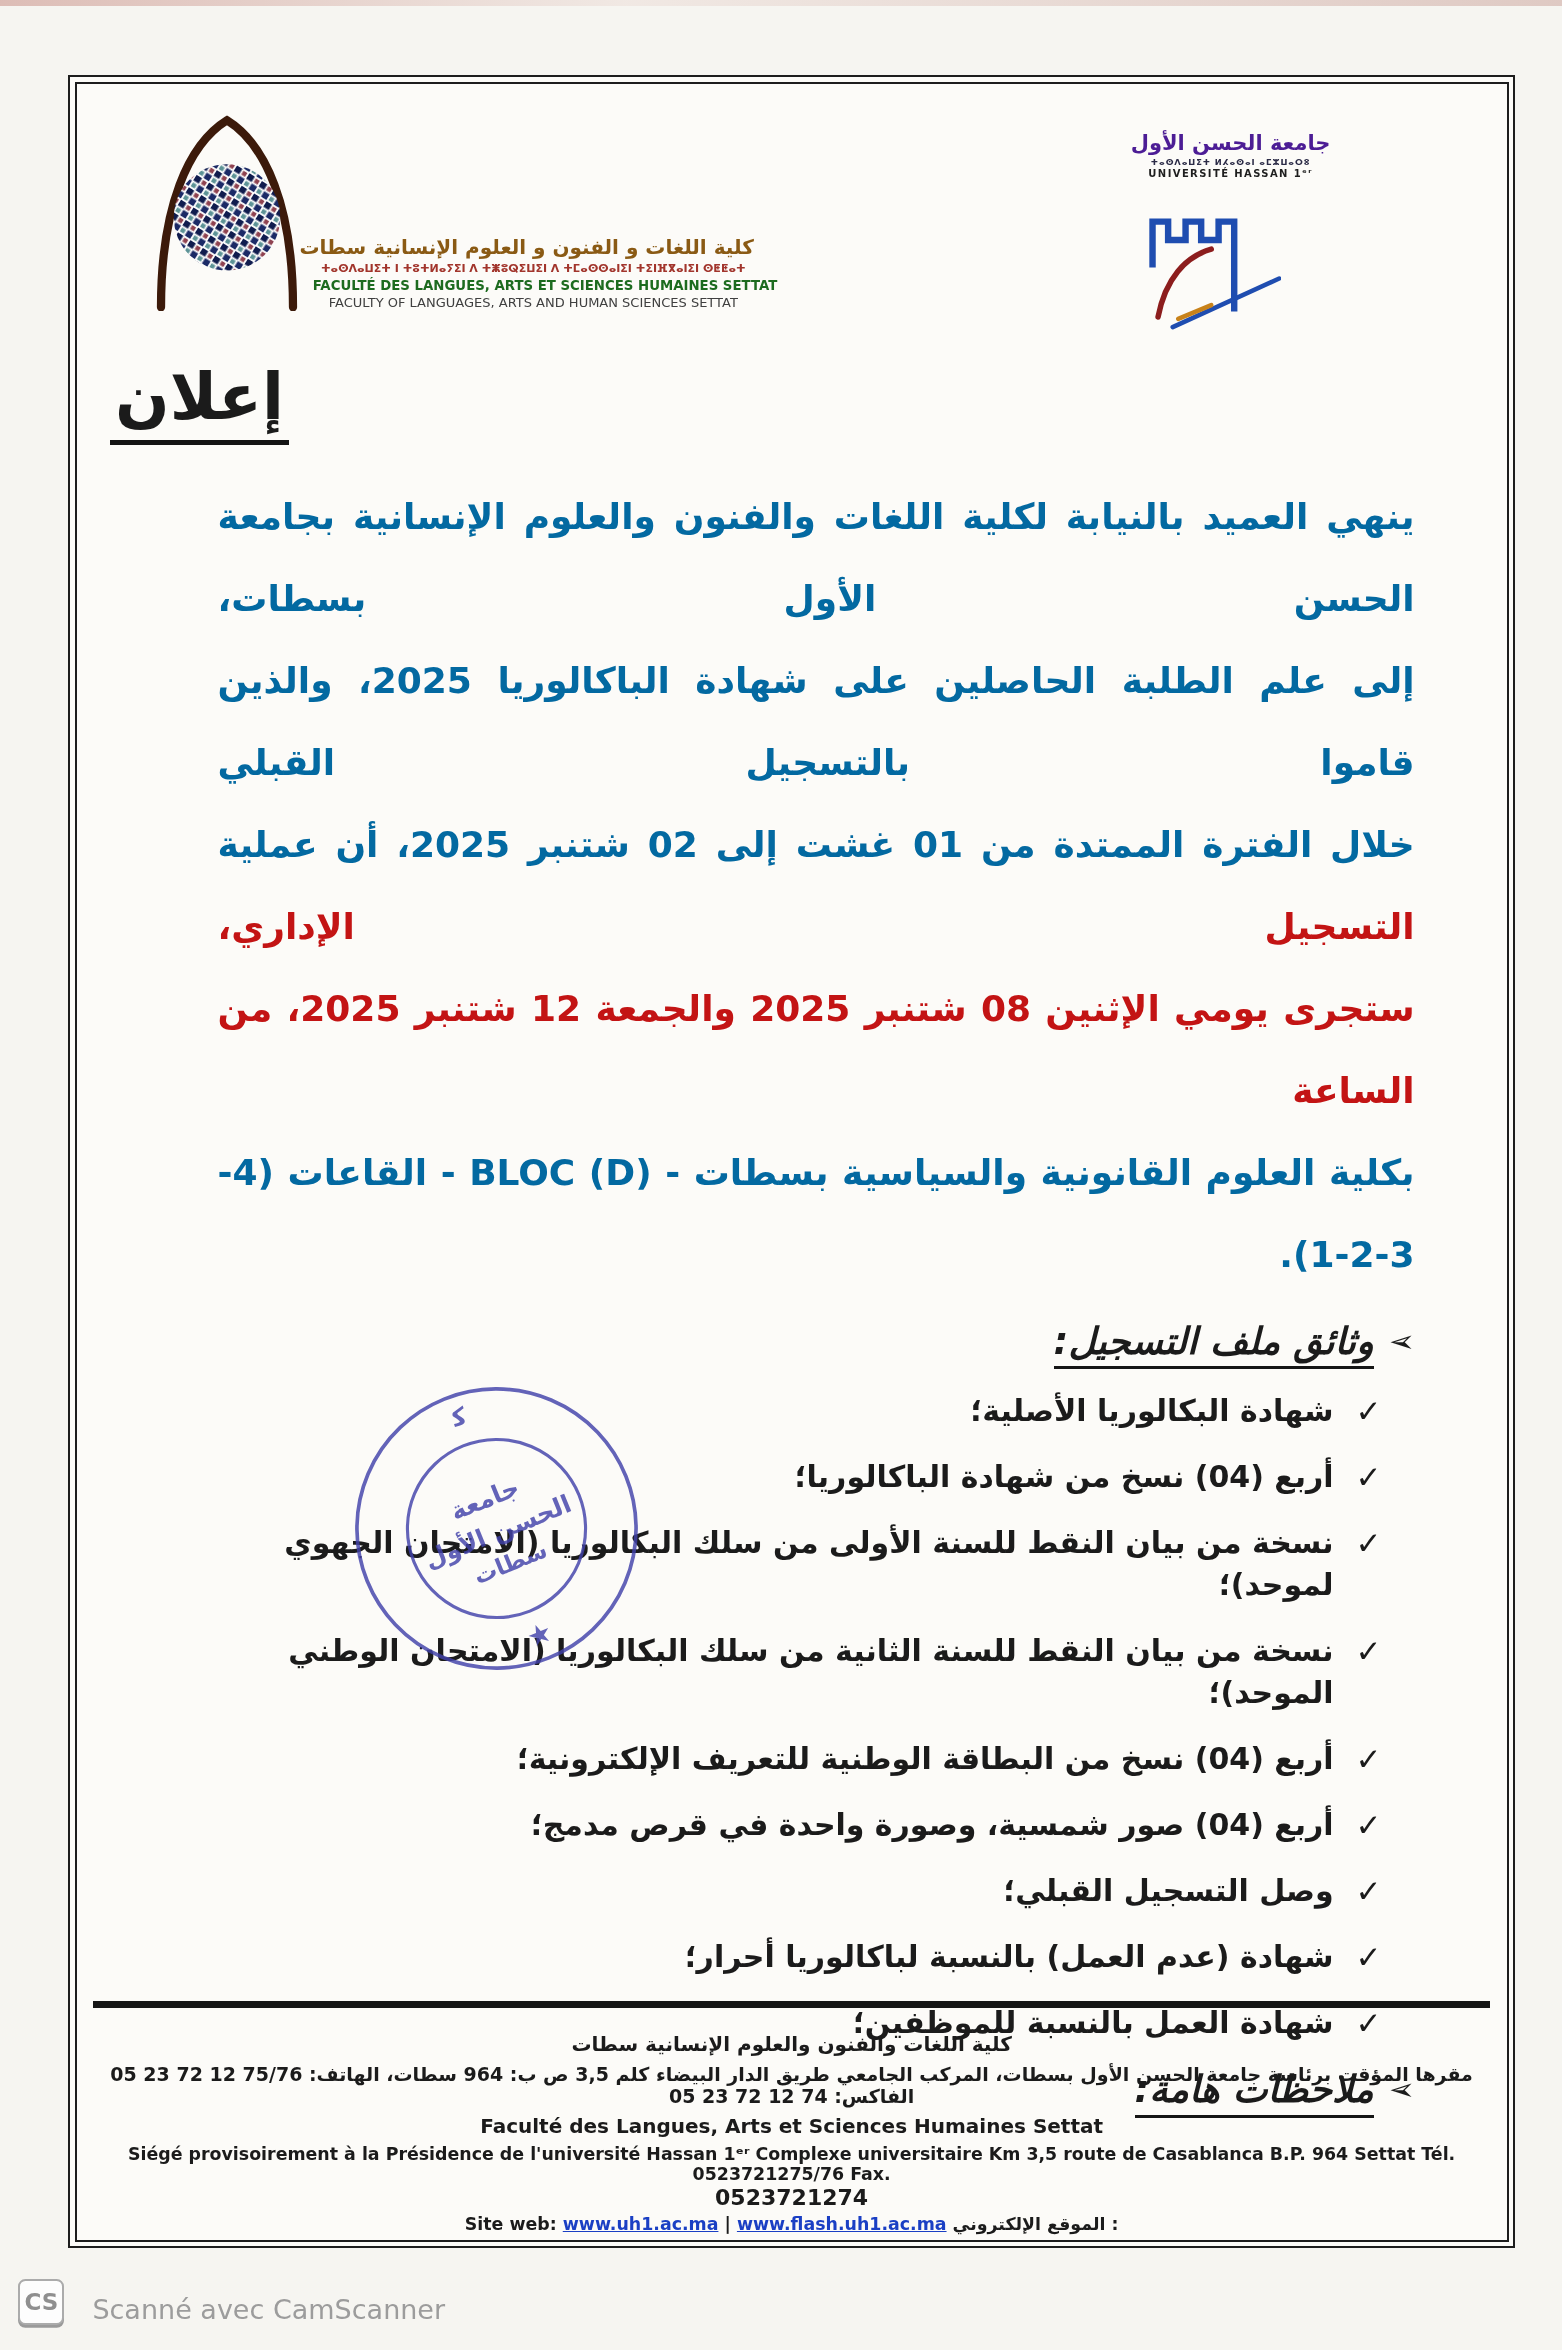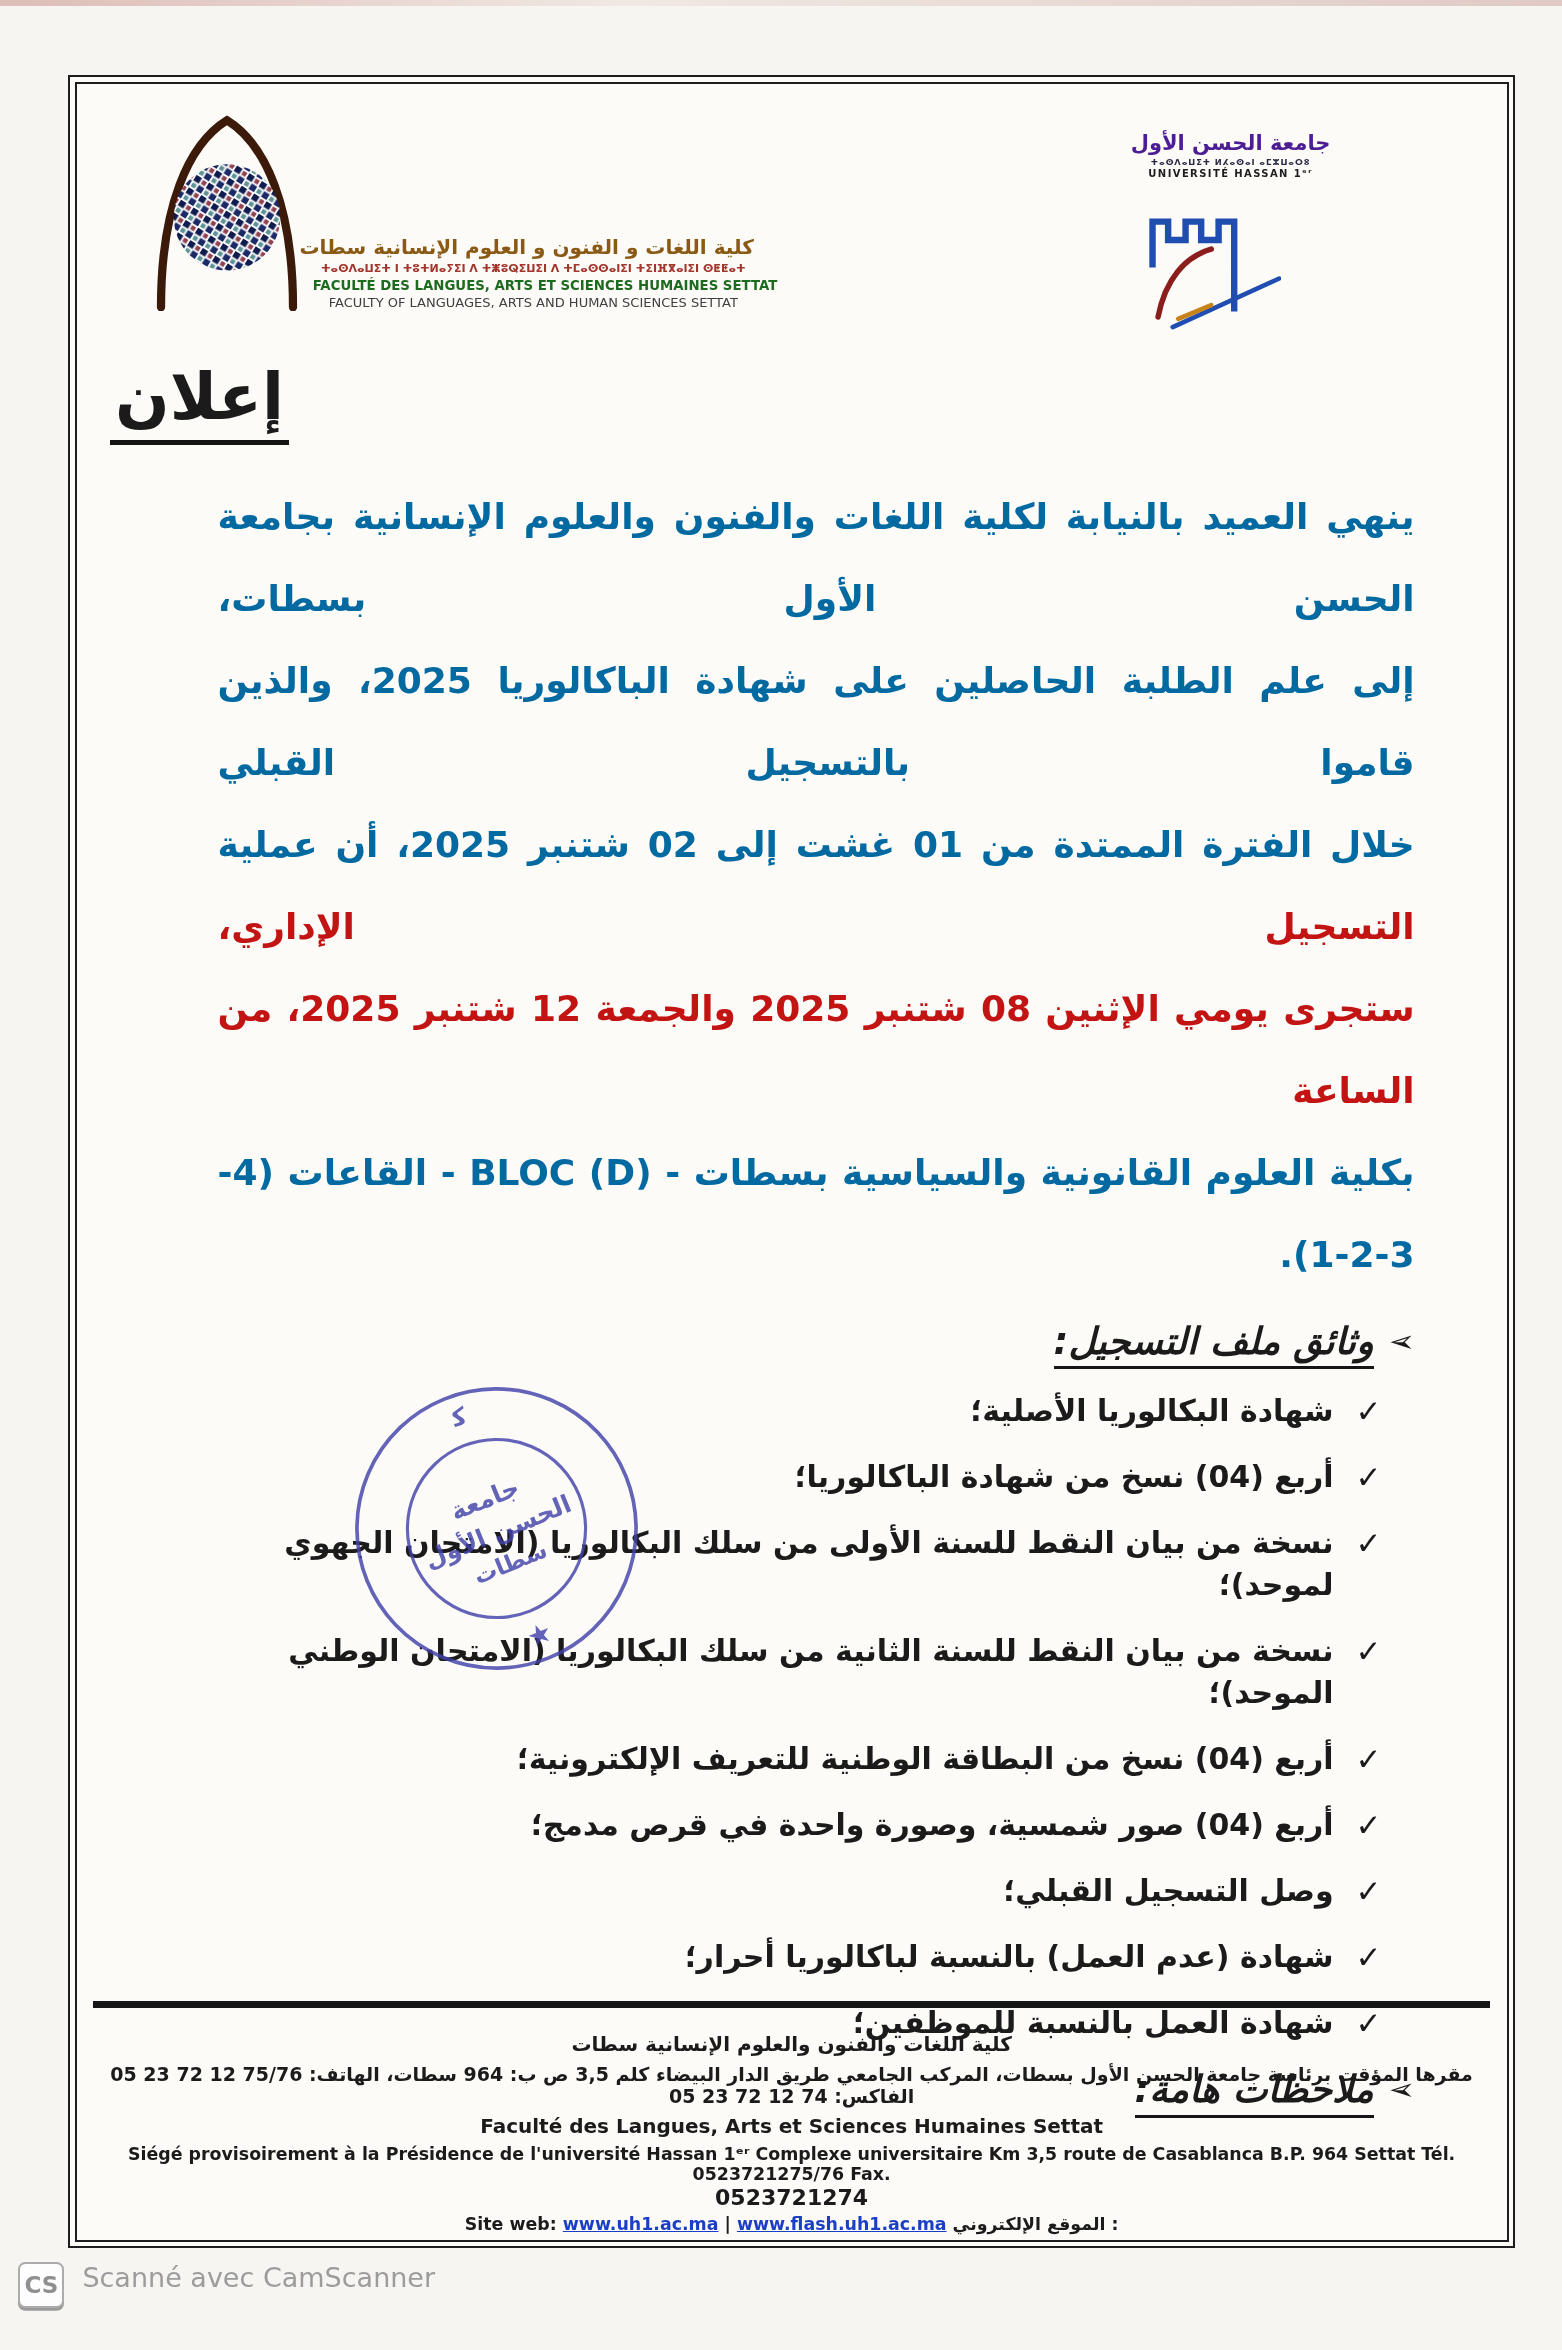--- a/index.html
+++ b/index.html
@@ -65,21 +65,21 @@
   .f-ar1{font-size:20px;direction:rtl;}
   .f-ar2{font-size:19px;direction:rtl;margin-top:7.3px;}
   .f-fr1{font-size:20px;margin-top:7.3px;}
   .f-fr2{font-size:17.4px;margin-top:5.5px;}
   .f-num{font-size:22px;margin-top:1.8px;}
   .f-site{font-size:17.4px;margin-top:3.7px;}
   .f-site a{color:#1a3fc4;text-decoration:underline;}
   .f-site .ar-label{direction:rtl;unicode-bidi:isolate;}
 
   
-  .camscan{position:absolute;left:18.4px;bottom:43px;display:flex;align-items:flex-start;gap:18px;}
+  .camscan{position:absolute;left:18.4px;bottom:26px;display:flex;align-items:flex-end;gap:28px;}
   .cs-badge{width:42px;height:42px;border:2.8px solid #ababab;border-radius:7.3px;background:#fdfdfd;
     color:#8f8f8f;font-weight:700;font-size:23px;display:flex;align-items:center;justify-content:center;
     box-shadow:0 2.8px 0 #9a9a9a;}
   .cs-text{color:#9c9c9c;font-size:27px;}
 </style>
 </head>
 <body>
 
 <div class="scan-edge-top"></div>
 

